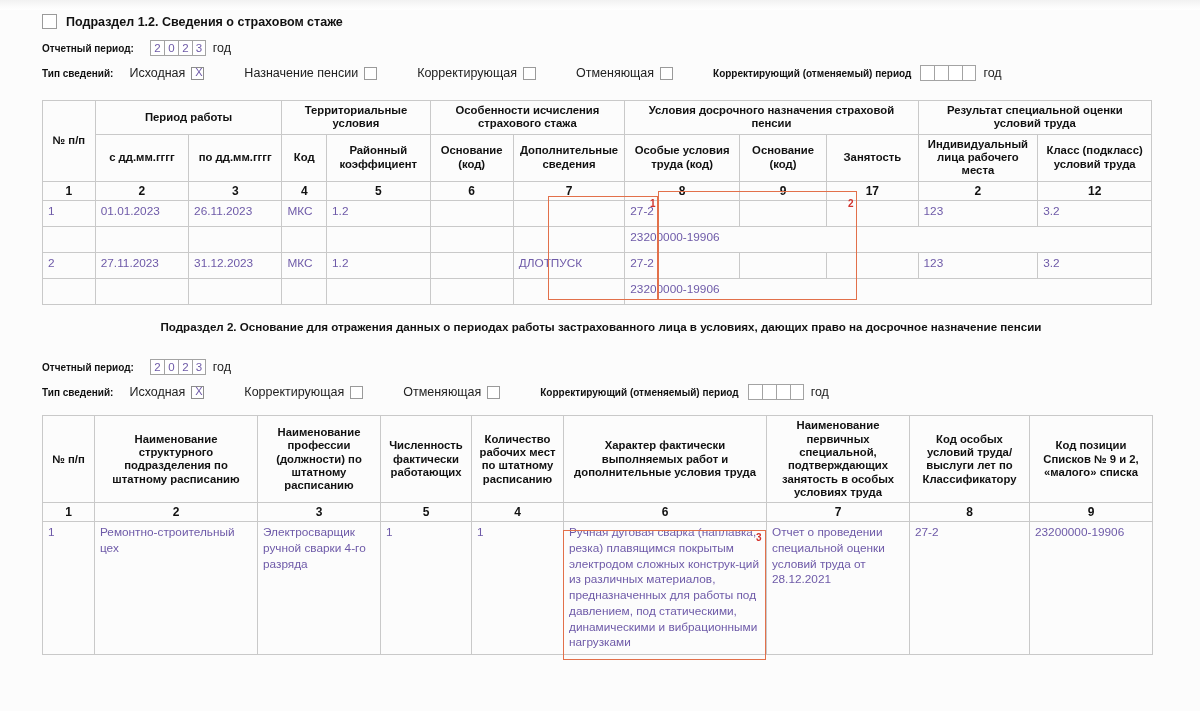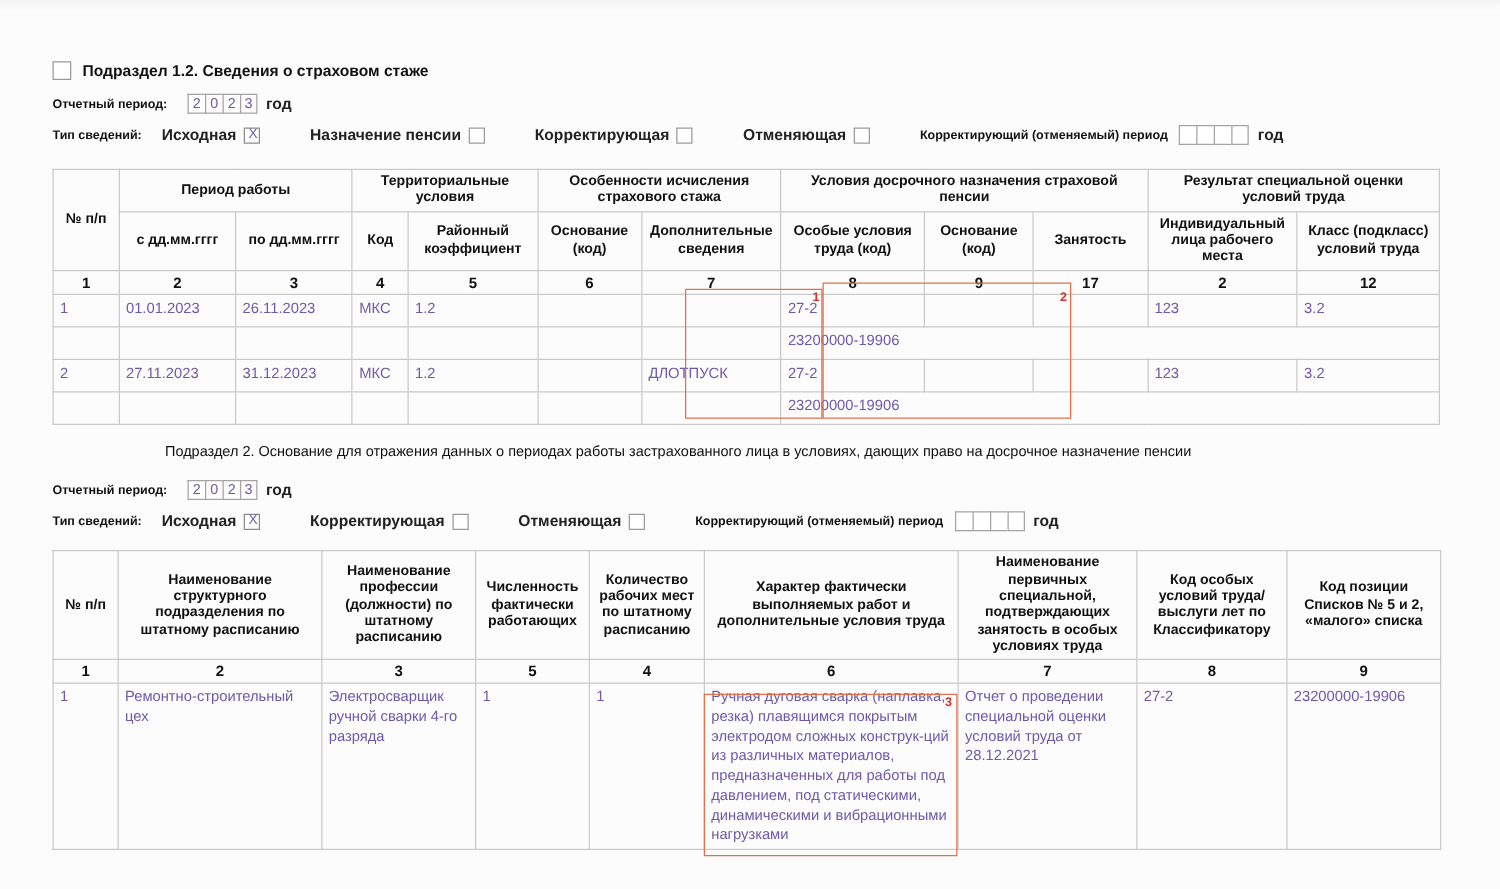--- a/index.html
+++ b/index.html
@@ -43,21 +43,21 @@
     color: #1b1b1b;
     margin-bottom: 9px;
     white-space: nowrap;
   }
   .lbl-bold {
     font-weight: bold;
     font-size: 10px;
     color: #111;
   }
   .lbl-norm {
-    font-weight: bold;
+    font-weight: normal;
     font-size: 12.5px;
     color: #222;
   }
   .checkbox {
     display: inline-block;
     width: 13px;
     height: 13px;
     border: 1px solid #9a9a9a;
     background: #fff;
     box-sizing: border-box;
@@ -80,21 +80,20 @@
   }
   .section-check {
     margin-right: 9px;
     width: 15px;
     height: 15px;
   }
   .section-title-line {
     display: flex;
     align-items: center;
     margin-bottom: 11px;
-    margin-top: 35px;
   }
   .section-title-line .lbl-bold { font-size: 12.5px; }
 
   
   .year-boxes {
     display: inline-flex;
     margin: 0 7px 0 0;
   }
   .year-boxes .cell {
     width: 14px;
@@ -170,26 +169,26 @@
     color: #d2322d;
     font-weight: bold;
     font-size: 10px;
     font-family: "Liberation Sans", sans-serif;
     z-index: 6;
     line-height: 1;
   }
 
   
   .sub2-head {
-    text-align: left;
-    font-weight: normal;
+    text-align: center;
+    font-weight: bold;
     font-size: 11.6px;
     color: #111;
     line-height: 1.45;
-    margin: 14px 0 14px 0;
+    margin: 14px 0 24px 0;
     padding: 0 90px;
   }
   .spacer-10 { height: 10px; }
   .spacer-6 { height: 6px; }
 </style>
 </head>
 <body>
 
 <div class="sheet">
   <div class="page-top-fade"></div>
@@ -422,21 +421,21 @@
         <thead>
           <tr>
             <th>№ п/п</th>
             <th>Наименование структурного подразделения по штатному расписанию</th>
             <th>Наименование профессии (должности) по штатному расписанию</th>
             <th>Численность фактически работающих</th>
             <th>Количество рабочих мест по штатному расписанию</th>
             <th>Характер фактически выполняемых работ и дополнительные условия труда</th>
             <th>Наименование первичных специальной, подтверждающих занятость в особых условиях труда</th>
             <th>Код особых условий труда/ выслуги лет по Классификатору</th>
-            <th>Код позиции Списков № 5 и 2, «малого» списка</th>
+            <th>Код позиции Списков № 9 и 2, «малого» списка</th>
           </tr>
         </thead>
         <tbody>
           <tr>
             <td class="numrow">1</td>
             <td class="numrow">2</td>
             <td class="numrow">3</td>
             <td class="numrow">5</td>
             <td class="numrow">4</td>
             <td class="numrow">6</td>

